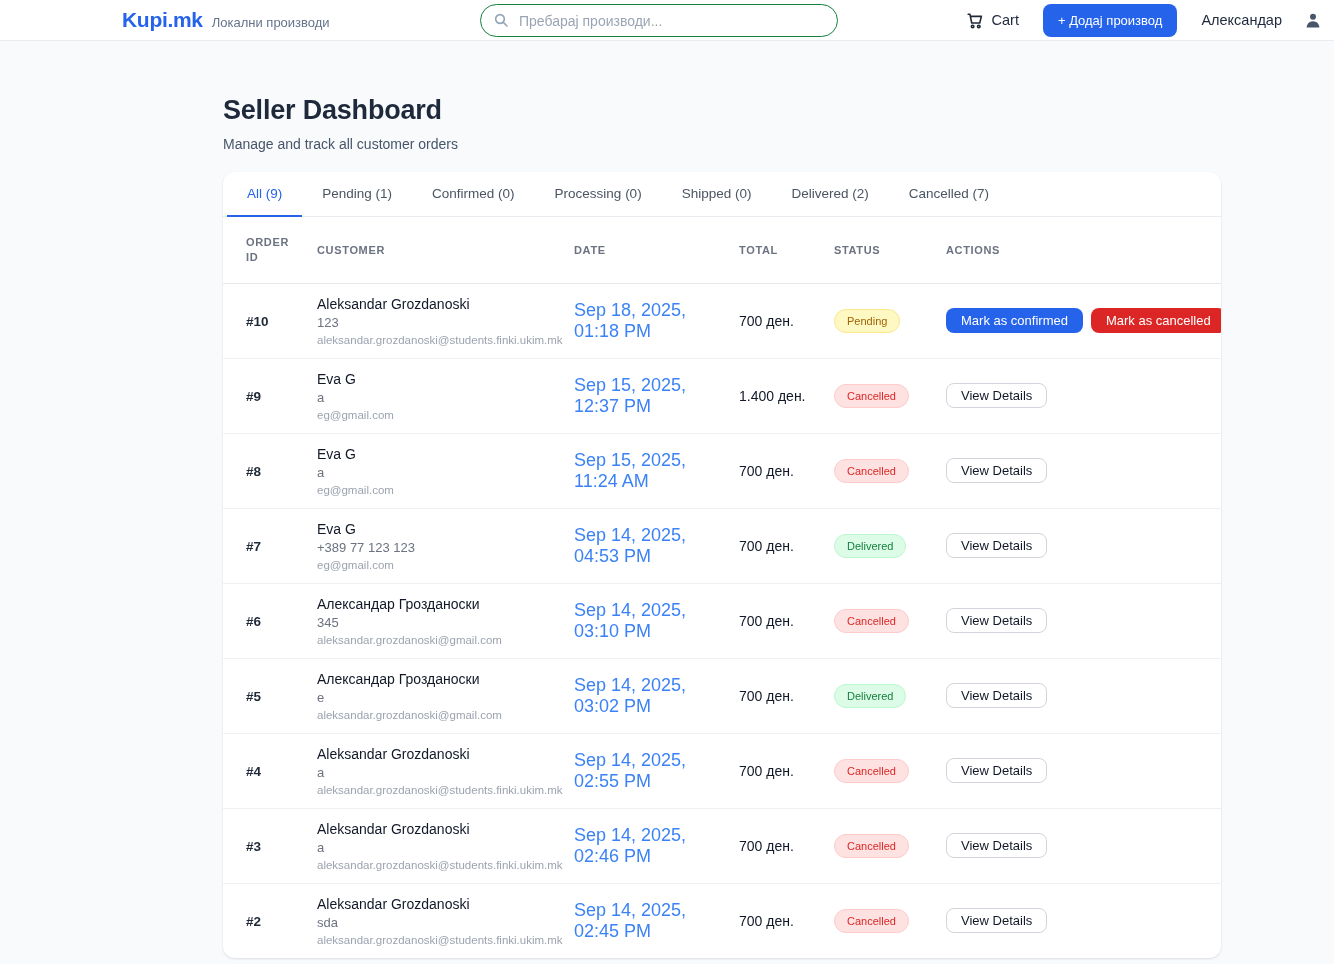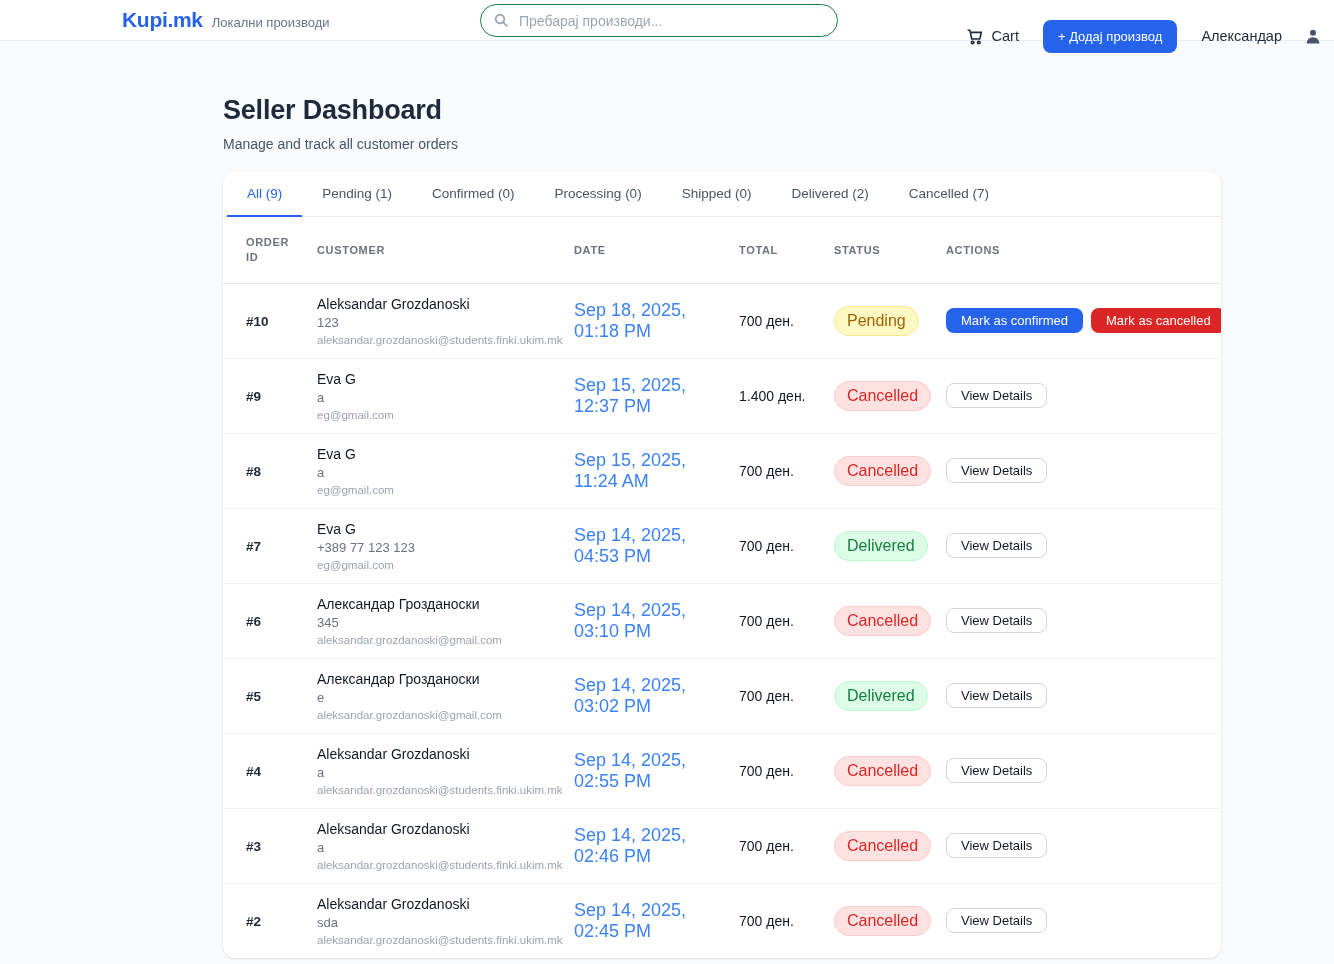--- a/index.html
+++ b/index.html
@@ -26,21 +26,21 @@
   .nav-search { position: absolute; left: 480px; top: 4px; width: 358px; height: 33px; }
   .nav-search input {
     width: 100%; height: 100%;
     border: 1px solid #15803d; border-radius: 17px;
     padding: 0 14px 0 38px;
     font-size: 14px; font-family: inherit; color: #334155;
     background: #fff; outline: none;
   }
   .nav-search input::placeholder { color: #9aa5b4; }
   .search-icon { position: absolute; left: 13px; top: 8px; width: 16px; height: 16px; pointer-events: none; }
-  .nav-right { position: absolute; right: 12px; top: 16px; height: 100%; display: flex; align-items: center; gap: 24px; }
+  .nav-right { position: absolute; right: 12px; top: 0; height: 100%; display: flex; align-items: center; gap: 24px; }
   .cart-btn {
     display: flex; align-items: center; gap: 8px;
     background: none; border: none; cursor: pointer;
     font-family: inherit; font-size: 14.5px; color: #1e293b; font-weight: 500;
   }
   .add-product-btn {
     background: #2563eb; color: #fff; border: none; cursor: pointer;
     font-family: inherit; font-size: 13px; font-weight: 500;
     padding: 9px 15px; border-radius: 8px;
   }
@@ -84,21 +84,21 @@
   tbody td { border-bottom: 1px solid #eef0f3; padding: 10px 16px 10px 0; vertical-align: middle; }
   tbody tr:last-child td { border-bottom: none; }
 
   .order-id { font-size: 13.5px; font-weight: 600; color: #1f2937; }
   .cust-name { font-size: 14px; color: #111827; line-height: 20px; }
   .cust-info { font-size: 13px; color: #6b7280; line-height: 18px; }
   .cust-email { font-size: 11.5px; color: #9ca3af; line-height: 16px; white-space: nowrap; }
   .cell-date { font-size: 18px; color: #3b82f6; }
   .cell-total { font-size: 14px; color: #111827; font-weight: 500; }
 
-  .badge { display: inline-block; padding: 5px 12px; border-radius: 999px; font-size: 16px; font-weight: 500; }
+  .badge { display: inline-block; padding: 5px 12px; border-radius: 999px; font-size: 11px; font-weight: 500; }
   .badge-pending   { background: #fef9c3; color: #a16207; border: 1px solid #fde68a; }
   .badge-cancelled { background: #fee2e2; color: #dc2626; border: 1px solid #fecaca; }
   .badge-delivered { background: #dcfce7; color: #15803d; border: 1px solid #bbf7d0; }
 
   .actions { display: flex; gap: 8px; white-space: nowrap; }
   .btn {
     font-size: 13px; font-weight: 500; font-family: Liberation Sans, sans-serif;
     border-radius: 8px; padding: 4px 14px; border: 1px solid transparent; cursor: pointer;
     flex: 0 0 auto;
   }

